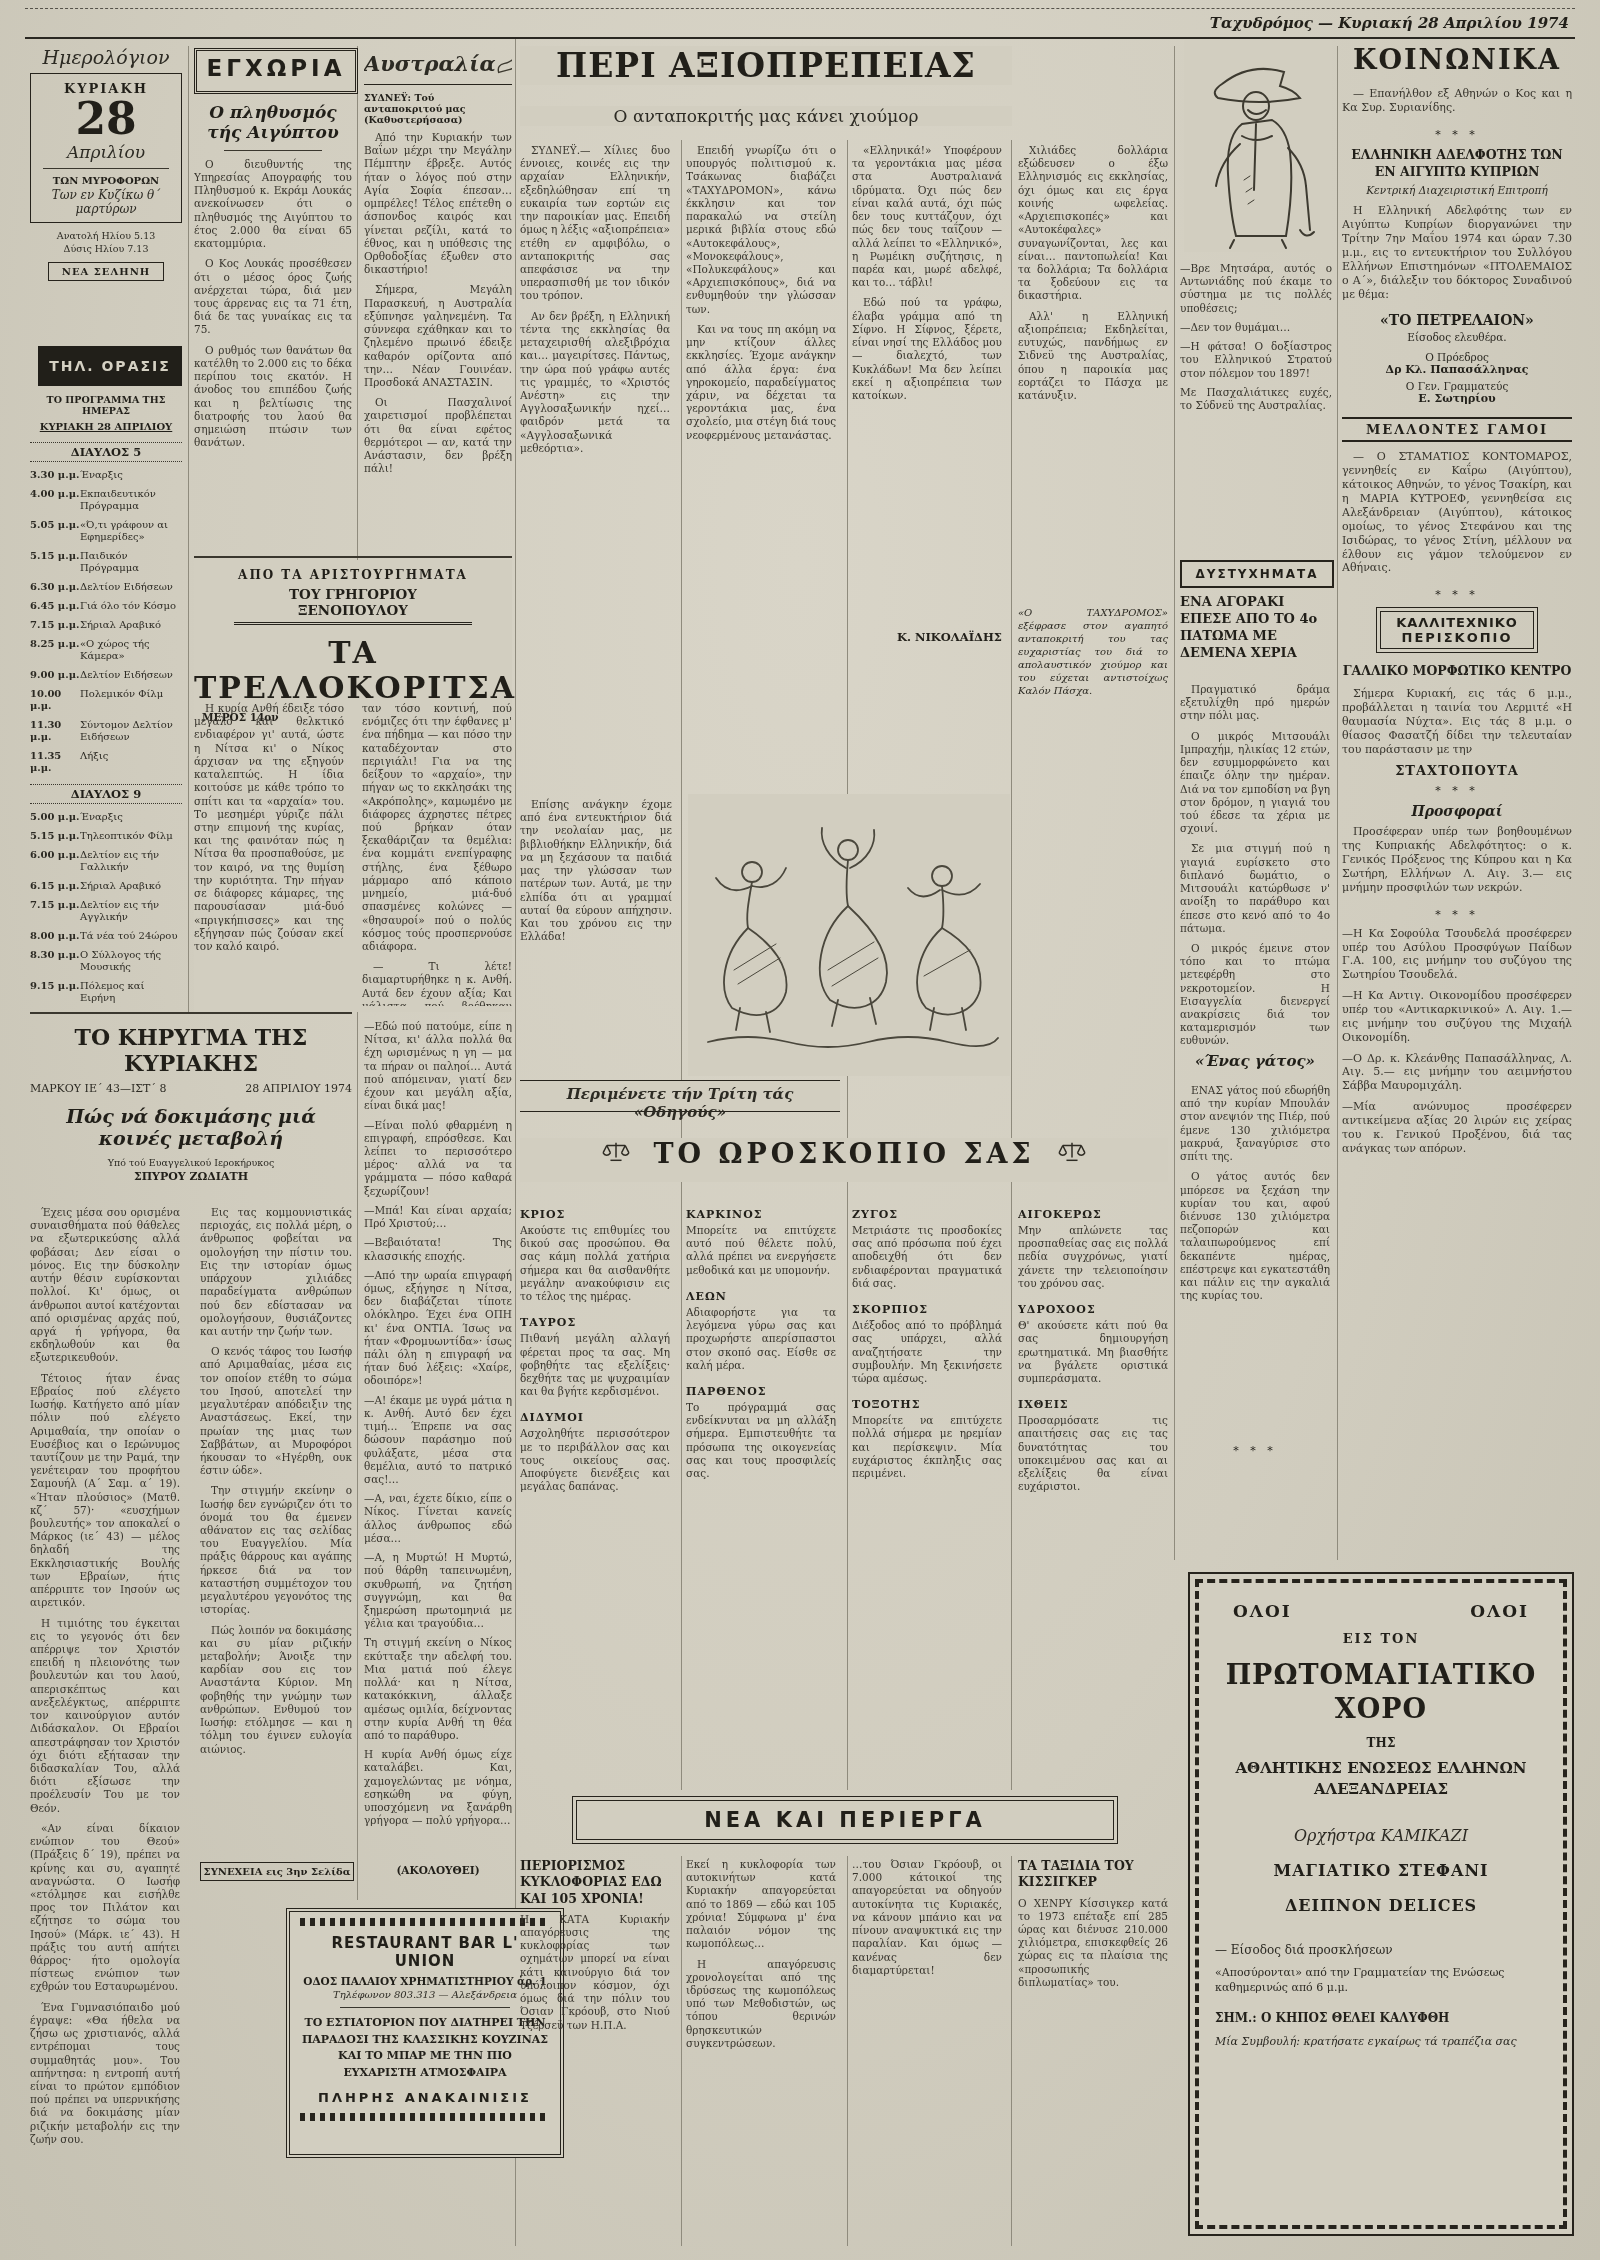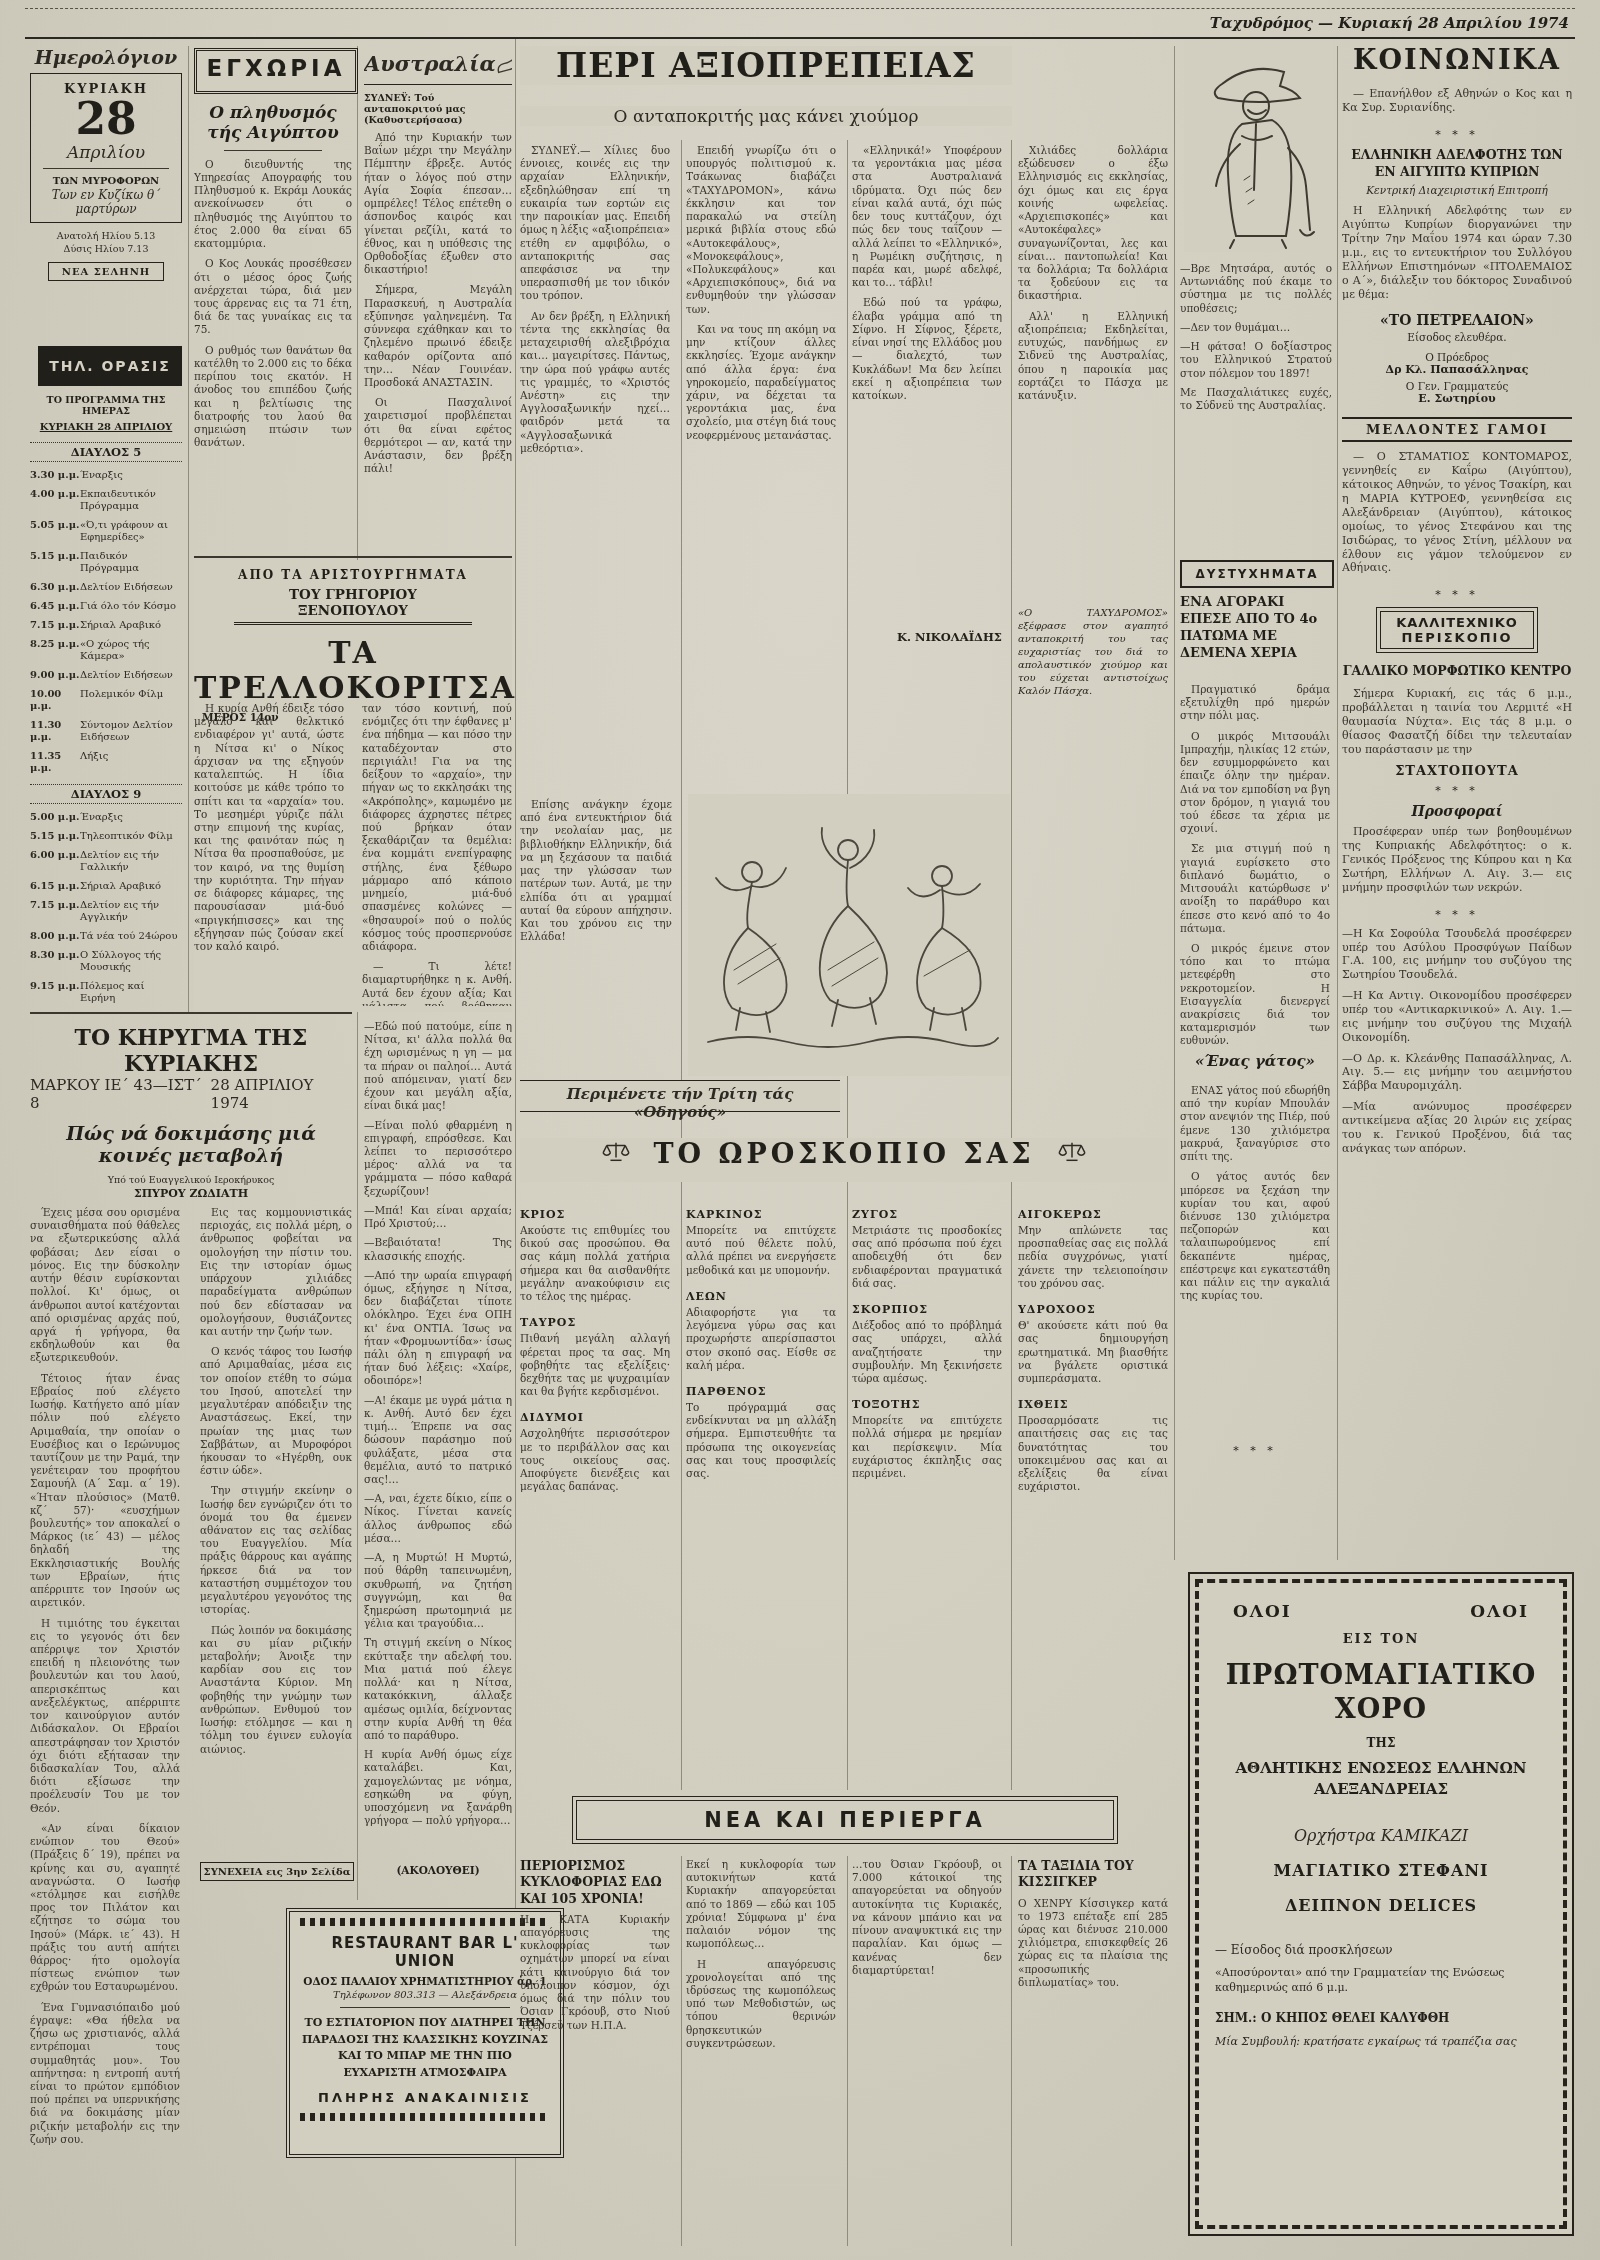--- a/index.html
+++ b/index.html
@@ -47,21 +47,21 @@
   <div class="vr" style="left:1174px;top:46px;height:1514px;"></div>
   <div class="vr" style="left:1337px;top:46px;height:1514px;"></div>
   <div class="hr2" style="left:194px;top:556px;width:318px;"></div>
   <div class="hr2" style="left:30px;top:1012px;width:322px;"></div>
 
   <div class="abs" style="left:25px;top:8px;width:1550px;height:28px;border-top:1px dashed #55524a;border-bottom:2px solid #2a2822;">
     <div class="rt serifB" style="font-style:italic;font-size:15px;padding:5px 6px 0 0;">Ταχυδρόμος — Κυριακή 28 Απριλίου 1974</div>
   </div>
 
   <div class="abs" style="left:30px;top:46px;width:152px;">
-    <div class="ctr" style="font-style:italic;font-size:19px;font-weight:bold;">Ημερολόγιον</div>
+    <div class="ctr" style="font-style:italic;font-size:19px;font-weight:normal;">Ημερολόγιον</div>
     <div style="border:1.5px solid #26231c;margin-top:5px;padding:7px 4px 6px;">
       <div class="ctr serifB" style="font-size:13px;letter-spacing:2px;">ΚΥΡΙΑΚΗ</div>
       <div class="ctr serifB" style="font-size:44px;line-height:1.05;">28</div>
       <div class="ctr" style="font-style:italic;font-size:17px;">Απριλίου</div>
       <div style="height:1px;background:#3a372e;margin:6px 8px;"></div>
       <div class="ctr serifB" style="font-size:10px;">ΤΩΝ ΜΥΡΟΦΟΡΩΝ</div>
       <div class="ctr" style="font-size:12px;font-style:italic;margin-top:2px;">Των εν Κυζίκω θ΄ μαρτύρων</div>
     </div>
     <div class="ctr" style="font-size:9.5px;margin-top:7px;">Ανατολή Ηλίου 5.13</div>
     <div class="ctr" style="font-size:9.5px;margin-top:2px;">Δύσις Ηλίου 7.13</div>
@@ -268,21 +268,21 @@
       <p>—Α, ναι, έχετε δίκιο, είπε ο Νίκος. Γίνεται κανείς άλλος άνθρωπος εδώ μέσα…</p>
       <p>—Α, η Μυρτώ! Η Μυρτώ, πού θάρθη ταπεινωμένη, σκυθρωπή, να ζητήση συγγνώμη, και θα ξημερώση πρωτομηνιά με γέλια και τραγούδια…</p>
       <p>Τη στιγμή εκείνη ο Νίκος εκύτταξε την αδελφή του. Μια ματιά πού έλεγε πολλά· και η Νίτσα, κατακόκκινη, άλλαξε αμέσως ομιλία, δείχνοντας στην κυρία Ανθή τη θέα από το παράθυρο.</p>
       <p>Η κυρία Ανθή όμως είχε καταλάβει. Και, χαμογελώντας με νόημα, εσηκώθη να φύγη, υποσχόμενη να ξανάρθη γρήγορα — πολύ γρήγορα…</p>
     </div>
     <div class="ctr serifB" style="font-size:10.5px;">(ΑΚΟΛΟΥΘΕΙ)</div>
   </div>
 
   <div class="abs" style="left:30px;top:1016px;width:322px;height:1236px;">
     <div class="ctr serifB" style="font-size:22px;padding-top:8px;">ΤΟ ΚΗΡΥΓΜΑ ΤΗΣ ΚΥΡΙΑΚΗΣ</div>
-    <div style="display:flex;justify-content:space-between;font-size:15px;margin-top:0;">
+    <div style="display:flex;justify-content:space-between;font-size:11px;margin-top:6px;">
       <span>ΜΑΡΚΟΥ ΙΕ΄ 43—ΙΣΤ΄ 8</span>
       <span>28 ΑΠΡΙΛΙΟΥ 1974</span>
     </div>
     <div class="ctr serifB" style="font-style:italic;font-size:19px;margin-top:10px;">Πώς νά δοκιμάσης μιά κοινές μεταβολή</div>
     <div class="ctr" style="font-size:9.5px;margin-top:8px;">Υπό τού Ευαγγελικού Ιεροκήρυκος</div>
     <div class="ctr serifB" style="font-size:11px;margin-top:2px;">ΣΠΥΡΟΥ ΖΩΔΙΑΤΗ</div>
     <div class="abs bt" style="left:0;top:190px;width:150px;height:1040px;">
       <p>Έχεις μέσα σου ορισμένα συναισθήματα πού θάθελες να εξωτερικεύσης αλλά φοβάσαι; Δεν είσαι ο μόνος. Εις την δύσκολην αυτήν θέσιν ευρίσκονται πολλοί. Κι' όμως, οι άνθρωποι αυτοί κατέχονται από ορισμένας αρχάς πού, αργά ή γρήγορα, θα εκδηλωθούν και θα εξωτερικευθούν.</p>
       <p>Τέτοιος ήταν ένας Εβραίος πού ελέγετο Ιωσήφ. Κατήγετο από μίαν πόλιν πού ελέγετο Αριμαθαία, την οποίαν ο Ευσέβιος και ο Ιερώνυμος ταυτίζουν με την Ραμά, την γενέτειραν του προφήτου Σαμουήλ (Α΄ Σαμ. α΄ 19). «Ήταν πλούσιος» (Ματθ. κζ΄ 57)· «ευσχήμων βουλευτής» τον αποκαλεί ο Μάρκος (ιε΄ 43) — μέλος δηλαδή της Εκκλησιαστικής Βουλής των Εβραίων, ήτις απέρριπτε τον Ιησούν ως αιρετικόν.</p>
       <p>Η τιμιότης του έγκειται εις το γεγονός ότι δεν απέρριψε τον Χριστόν επειδή η πλειονότης των βουλευτών και του λαού, απερισκέπτως και ανεξελέγκτως, απέρριπτε τον καινούργιον αυτόν Διδάσκαλον. Οι Εβραίοι απεστράφησαν τον Χριστόν όχι διότι εξήτασαν την διδασκαλίαν Του, αλλά διότι εξίσωσε την προέλευσίν Του με τον Θεόν.</p>

